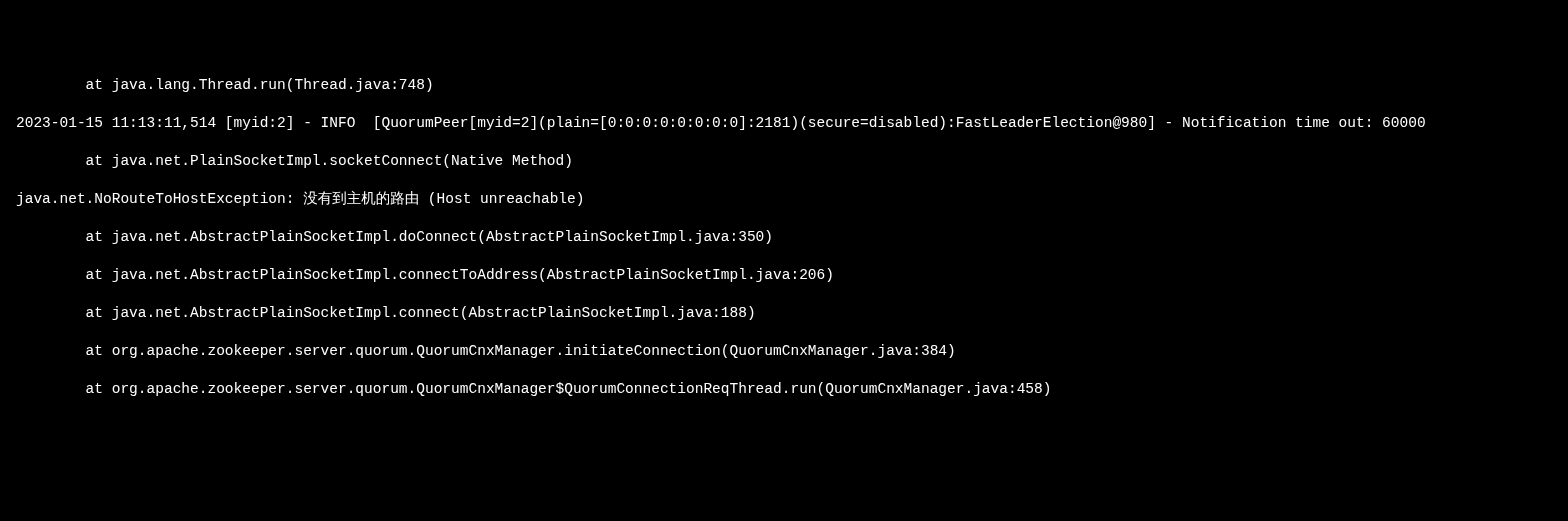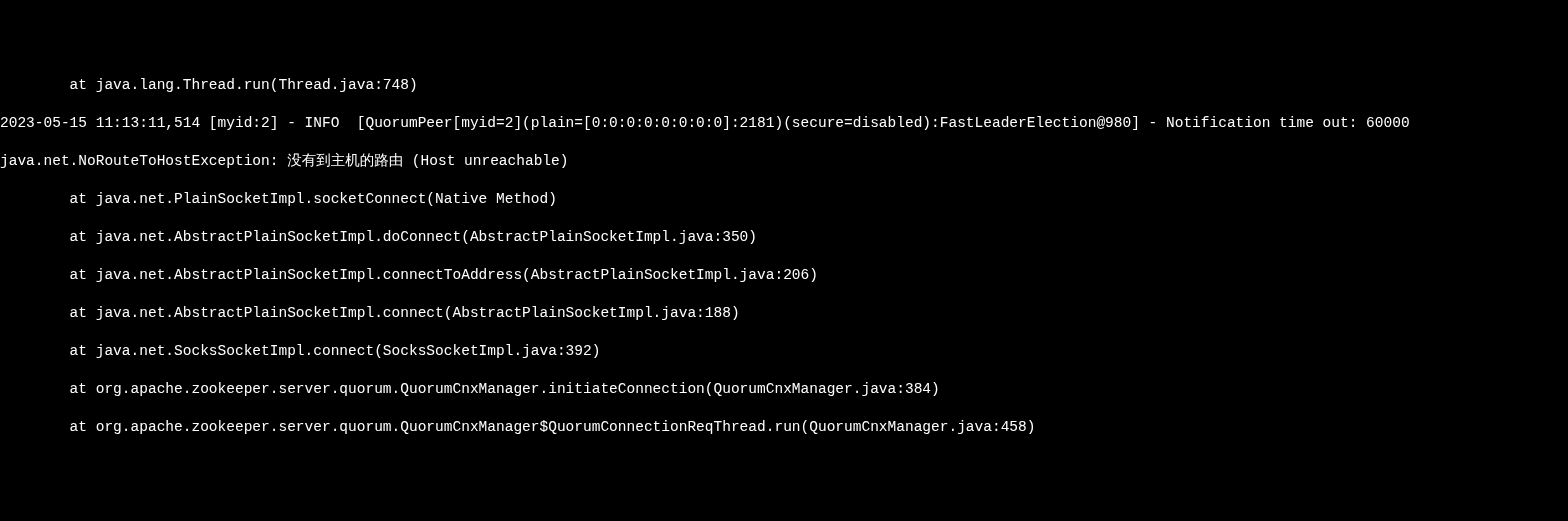--- a/index.html
+++ b/index.html
@@ -17,35 +17,35 @@
       white-space: pre;
       overflow-x: auto;
       width: 1568px;
       height: 521px;
     }
     .log-container {
       padding: 0;
     }
     .log-line {
       white-space: pre;
+      padding-left: 16px;
     }
   </style>
 </head>
 <body>
 
 
 <div class="log-container">
 <div class="log-line">        at java.lang.Thread.run(Thread.java:748)</div>
-<div class="log-line">2023-05-15 11:13:11,514 [myid:2] - INFO  [QuorumPeer[myid=2](plain=[0:0:0:0:0:0:0:0]:2181)(secure=disabled):FastLeaderElection@980] - Notification time out: 60000</div>
+<div class="log-line">2023-01-15 11:13:11,514 [myid:2] - INFO  [QuorumPeer[myid=2](plain=[0:0:0:0:0:0:0:0]:2181)(secure=disabled):FastLeaderElection@980] - Notification time out: 60000</div>
+<div class="log-line">        at java.net.PlainSocketImpl.socketConnect(Native Method)</div>
 <div class="log-line">java.net.NoRouteToHostException: 没有到主机的路由 (Host unreachable)</div>
-<div class="log-line">        at java.net.PlainSocketImpl.socketConnect(Native Method)</div>
 <div class="log-line">        at java.net.AbstractPlainSocketImpl.doConnect(AbstractPlainSocketImpl.java:350)</div>
 <div class="log-line">        at java.net.AbstractPlainSocketImpl.connectToAddress(AbstractPlainSocketImpl.java:206)</div>
 <div class="log-line">        at java.net.AbstractPlainSocketImpl.connect(AbstractPlainSocketImpl.java:188)</div>
-<div class="log-line">        at java.net.SocksSocketImpl.connect(SocksSocketImpl.java:392)</div>
 <div class="log-line">        at org.apache.zookeeper.server.quorum.QuorumCnxManager.initiateConnection(QuorumCnxManager.java:384)</div>
 <div class="log-line">        at org.apache.zookeeper.server.quorum.QuorumCnxManager$QuorumConnectionReqThread.run(QuorumCnxManager.java:458)</div>
 
 
 
 
 
 
 
 

